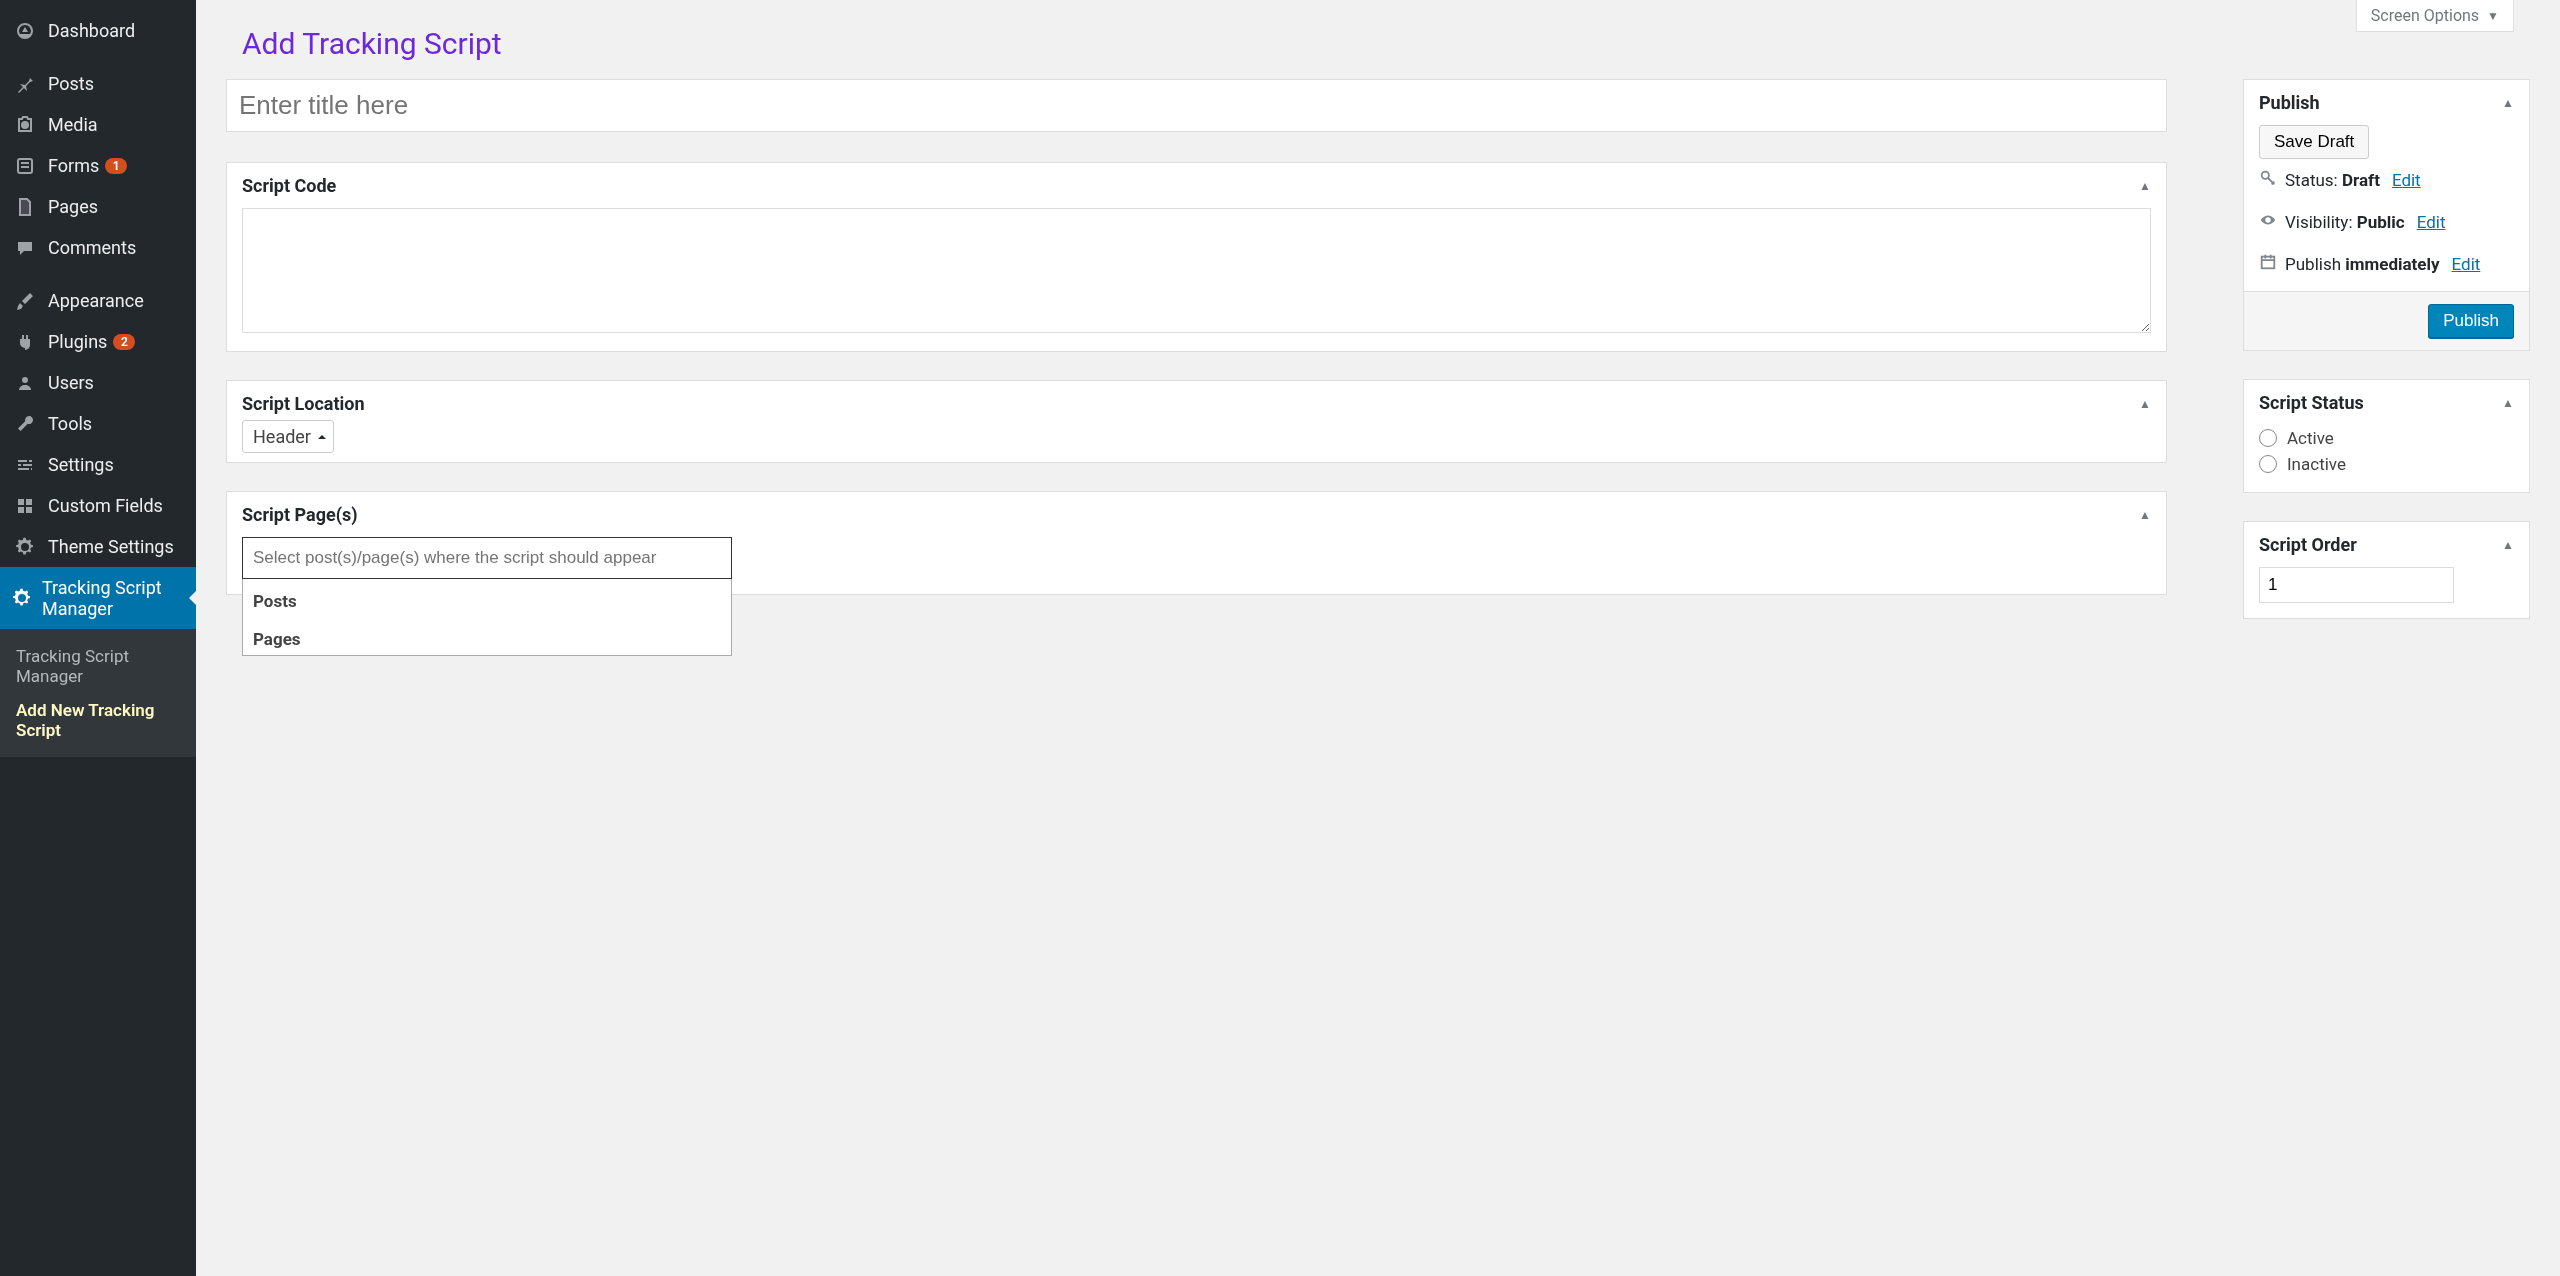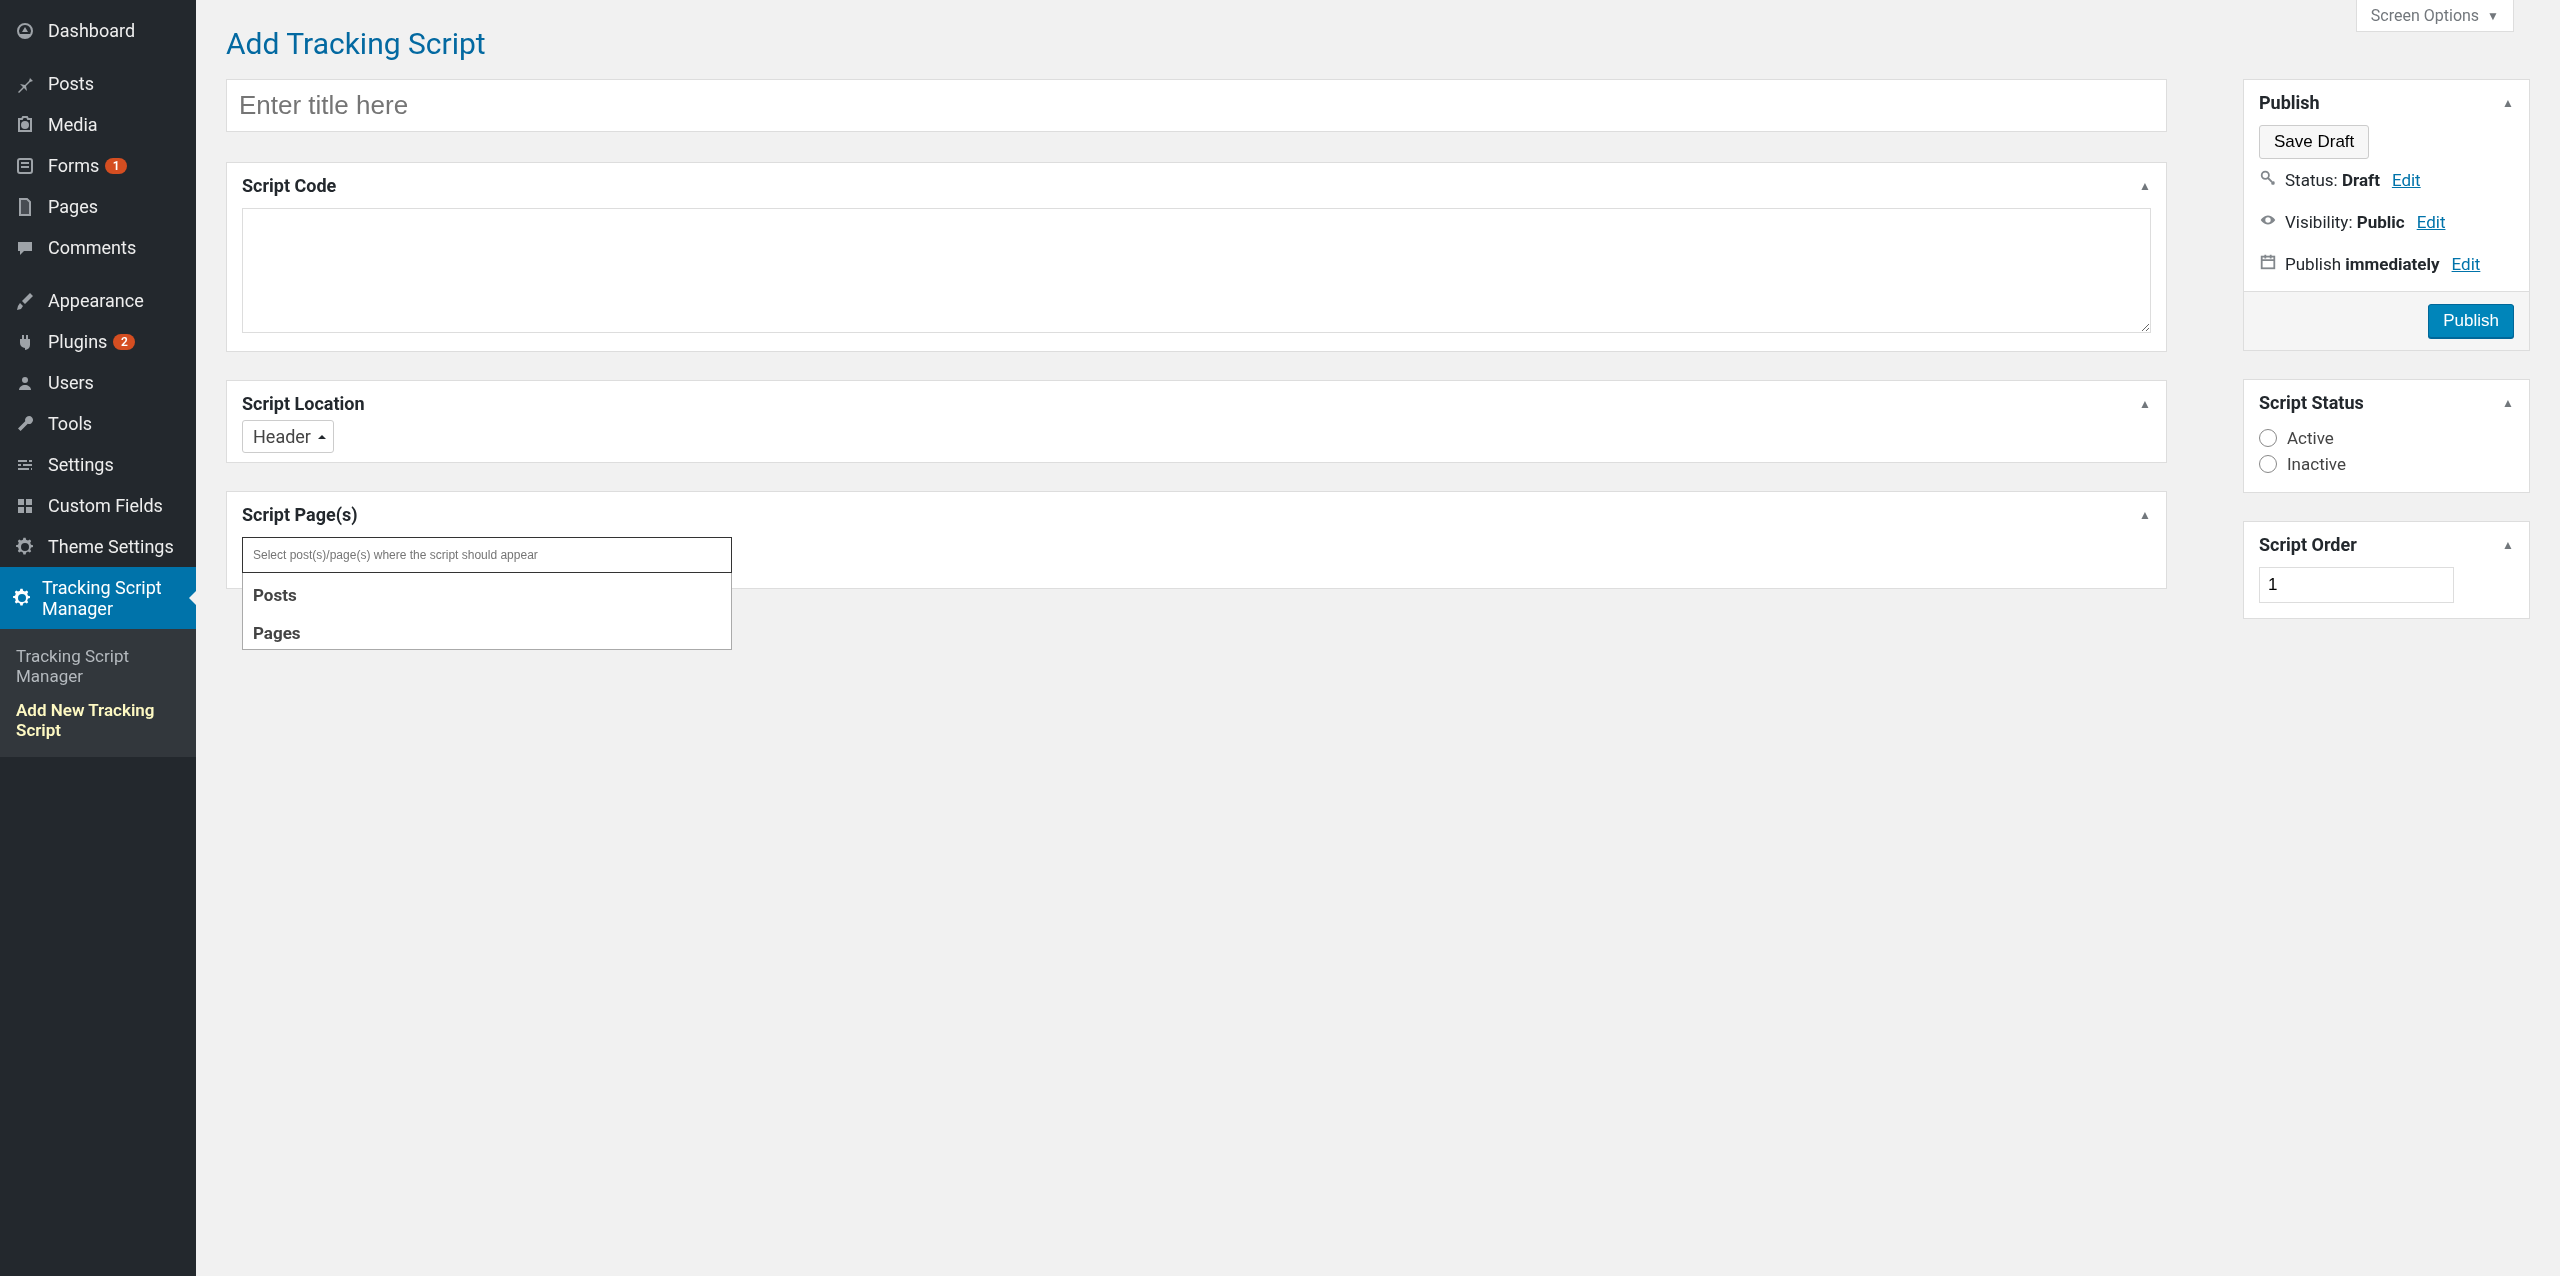--- a/index.html
+++ b/index.html
@@ -89,22 +89,23 @@
   font-size: 16px;
   color: #72777c;
   cursor: pointer;
   display: flex;
   align-items: center;
   gap: 8px;
 }
 h1.page-title {
   font-size: 30px;
   font-weight: 400;
-  color: #0369a1;
+  color: #6d28d9;
   padding: 26px 0 18px;
+  margin-left: 16px;
 }
 .columns { display: flex; gap: 28px; }
 .col-main { flex: 1; }
 .col-side { width: 335px; padding-left: 48px; }
 
 .title-input {
   width: 100%;
   padding: 10px 12px;
   font-size: 26px;
   color: #6d28d9;
@@ -168,21 +169,21 @@
   border-right:4px solid transparent;
   border-top:4px solid #23282d;
 }
 
 
 .ms-container { position: relative; width: 490px; }
 .ms-input {
   width: 100%;
   border: 1px solid #333;
   padding: 10px 10px;
-  font-size: 12px;
+  font-size: 17px;
   color: #be185d;
 }
 .ms-dropdown {
   position: absolute;
   top: 100%;
   left: 0;
   width: 100%;
   background: #fff;
   border: 1px solid #aaa;
   border-top: none;

